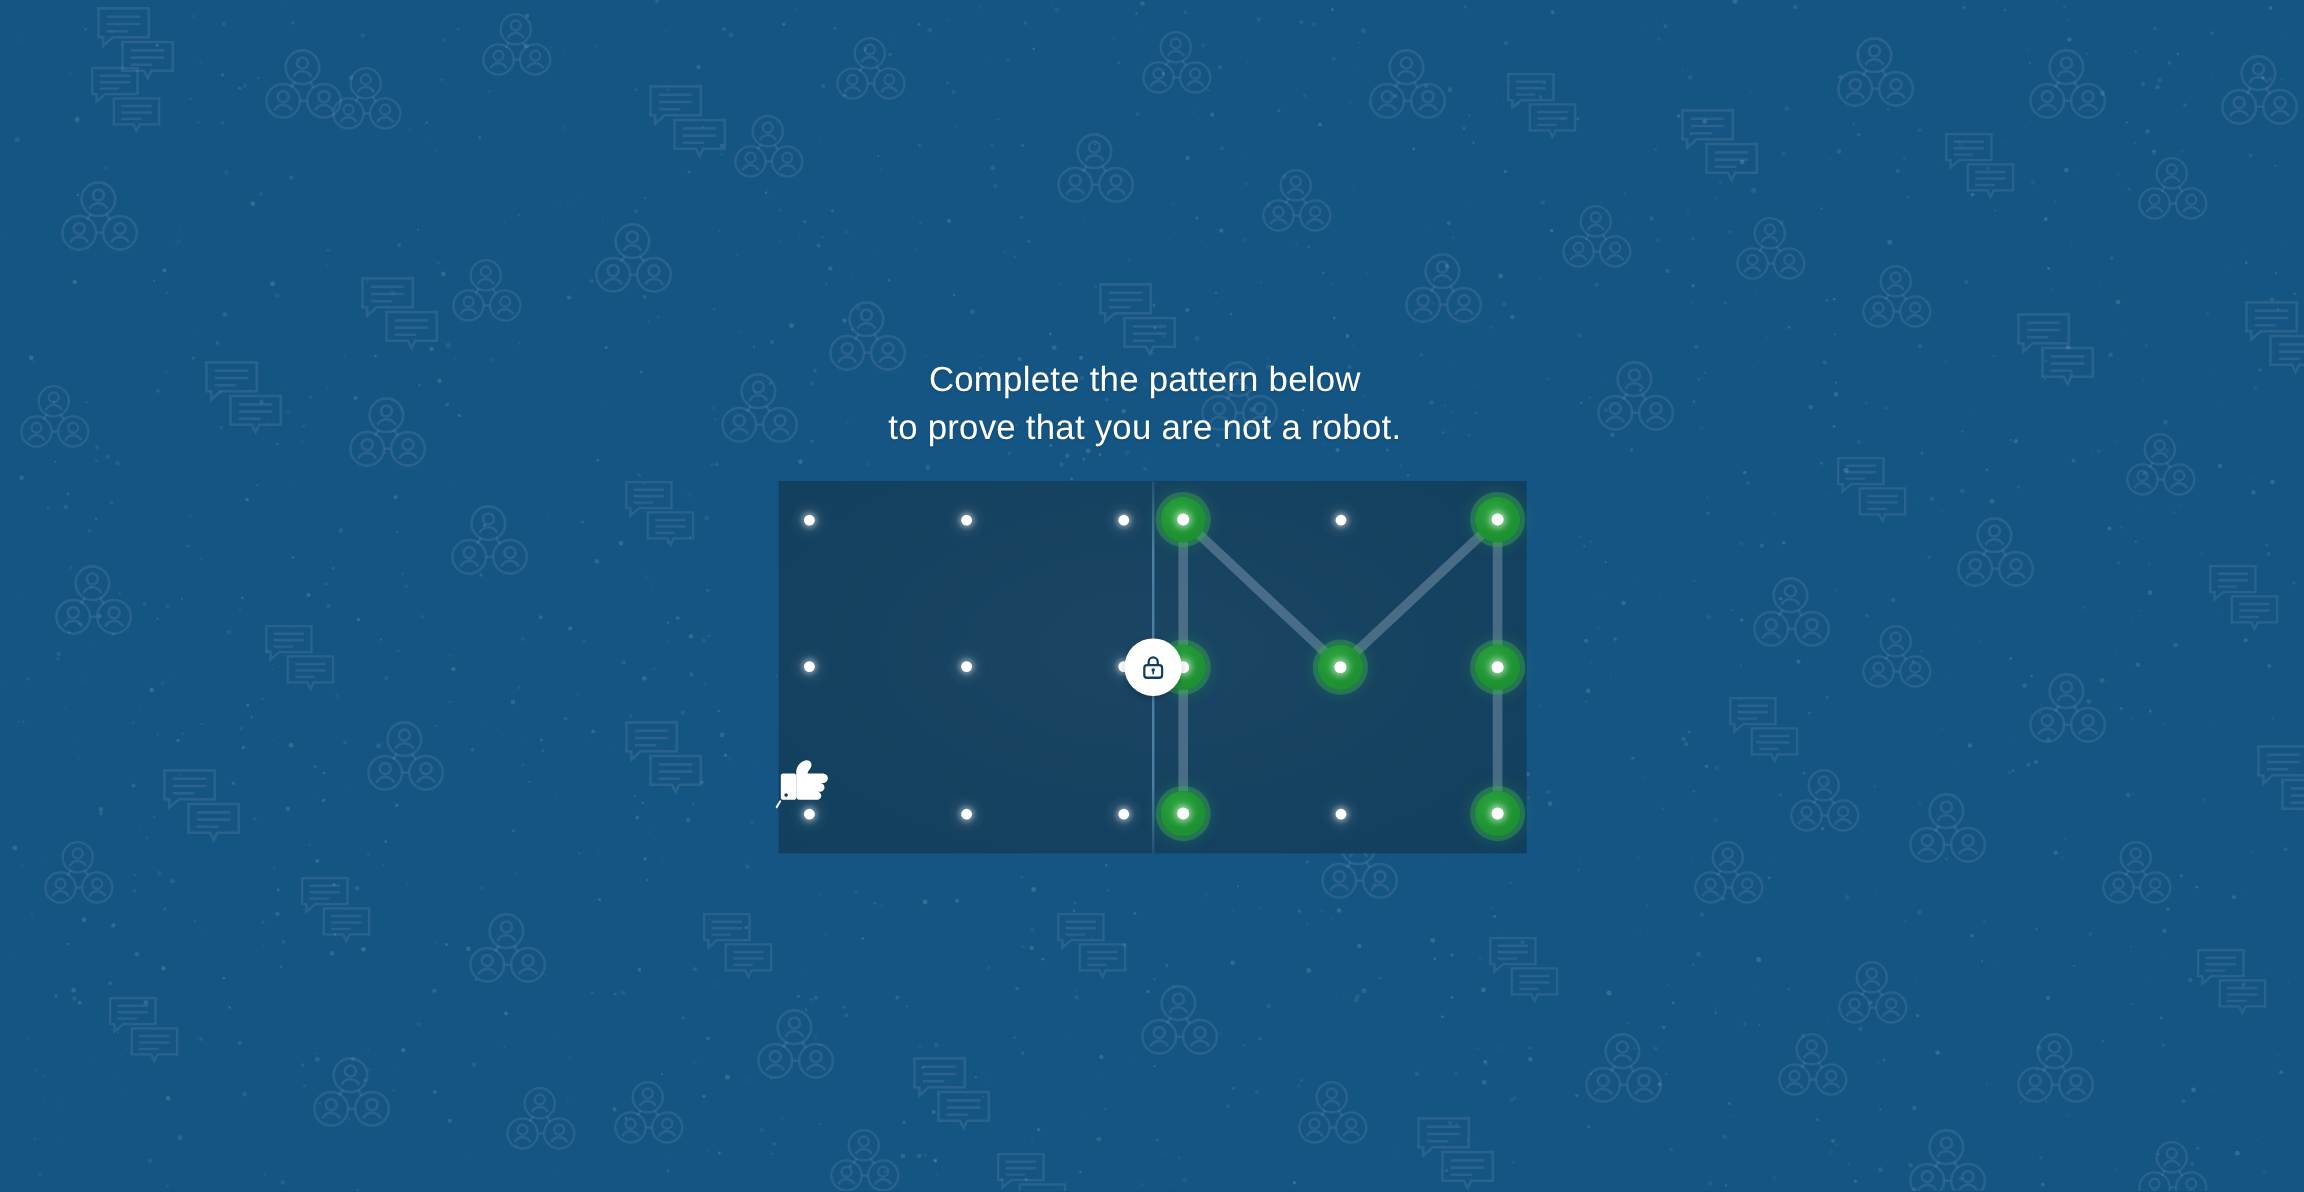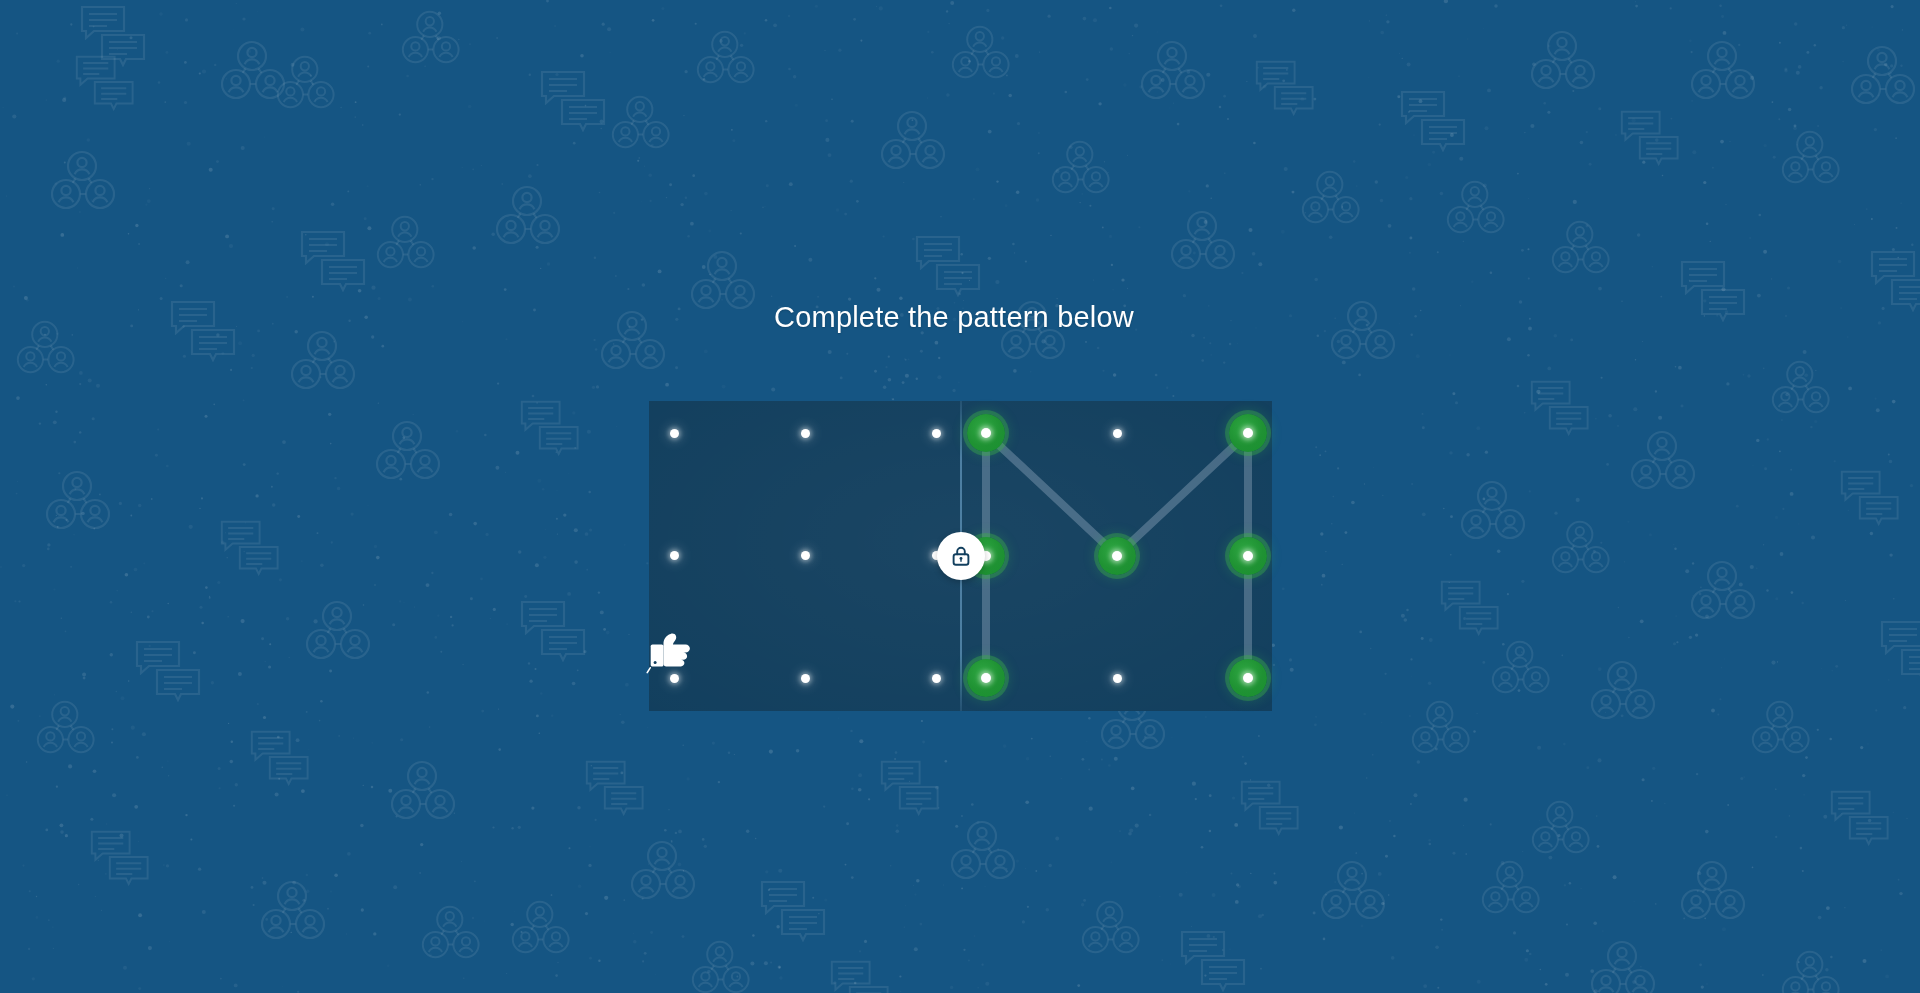--- a/index.html
+++ b/index.html
@@ -1757,20 +1757,21 @@
         <use href="#wm-usergroup" transform="translate(780,520) scale(0.9)"></use>
         <use href="#wm-chat" transform="translate(520,600) scale(1)"></use>
         <use href="#wm-usergroup" transform="translate(1500,640) scale(0.9)"></use>
         <use href="#wm-chat" transform="translate(830,960) scale(0.9)"></use>
         <use href="#wm-usergroup" transform="translate(1110,690) scale(1)"></use>
       </g>
   </svg>
 
   <div id="heading">
     <span class="l">Complete the pattern below</span>
+    <span class="l">to prove that you are not a robot.</span>
   </div>
 
   <div id="panel">
     <div id="panel-inner"></div>
 
     <div id="divider"></div>
 
     <div class="half left">
       <div class="grid" id="grid-left">
           <div class="slot" style="left: 0px; top: 0px;">

